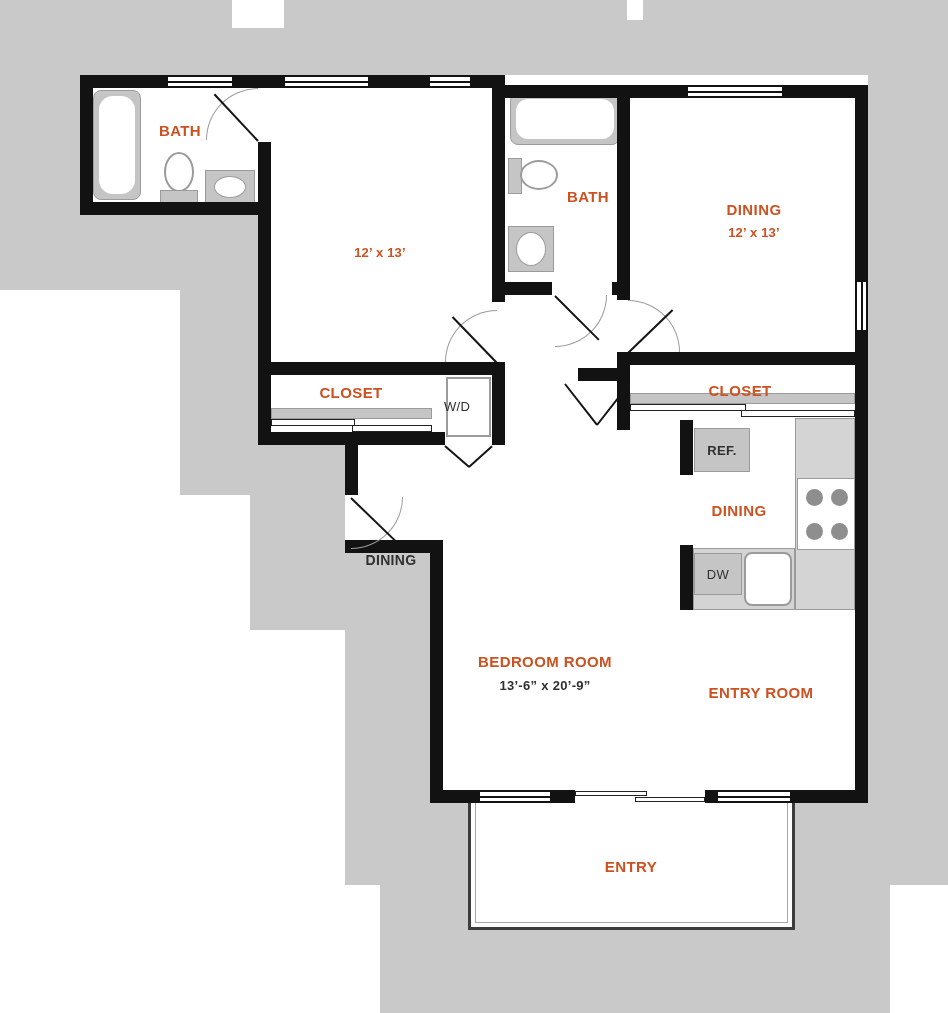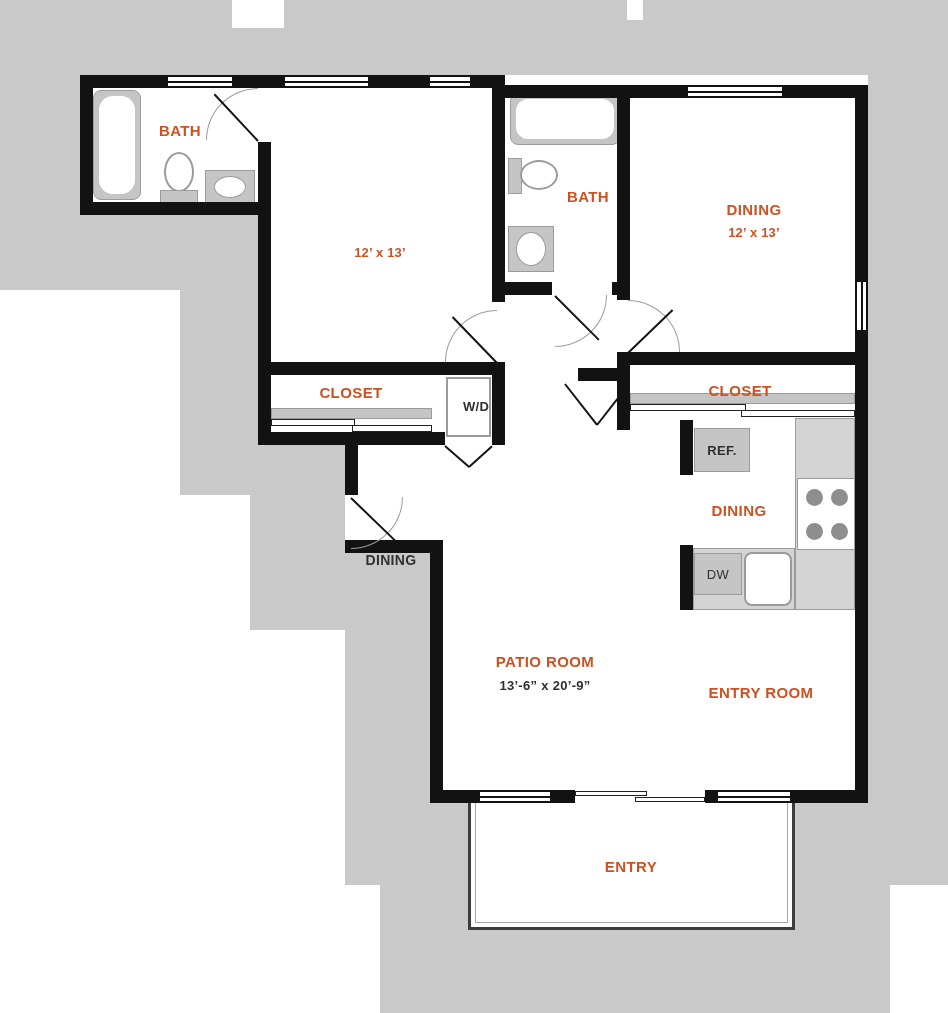--- a/index.html
+++ b/index.html
@@ -170,22 +170,22 @@
   <div class="leaf" style="left:597px;top:424px;width:52px;transform:rotate(-52deg)"></div>
 
   <div class="lbl" style="left:180px;top:130px">BATH</div>
   <div class="lbl dims" style="left:380px;top:252px">12’ x 13’</div>
   <div class="lbl" style="left:588px;top:196px">BATH</div>
   <div class="lbl" style="left:754px;top:209px">DINING</div>
   <div class="lbl dims" style="left:754px;top:232px">12’ x 13’</div>
   <div class="lbl" style="left:351px;top:392px">CLOSET</div>
   <div class="lbl" style="left:740px;top:390px">CLOSET</div>
   <div class="lbl" style="left:739px;top:510px">DINING</div>
-  <div class="lbl" style="left:545px;top:661px">PATIO ROOM</div>
+  <div class="lbl" style="left:545px;top:661px">BEDROOM ROOM</div>
   <div class="lbl dark" style="left:545px;top:685px;font-weight:bold">13’-6” x 20’-9”</div>
   <div class="lbl" style="left:761px;top:692px">ENTRY ROOM</div>
   <div class="lbl" style="left:631px;top:866px">ENTRY</div>
   <div class="lbl dark" style="left:391px;top:560px;font-weight:bold;font-size:14px">DINING</div>
-  <div class="lbl dark" style="left:476px;top:406px;font-weight:bold">W/D</div>
+  <div class="lbl dark" style="left:457px;top:406px;font-weight:normal">W/D</div>
   <div class="lbl dark" style="left:722px;top:450px;font-weight:bold">REF.</div>
   <div class="lbl dark" style="left:718px;top:574px;font-weight:normal">DW</div>
 
 </div>
 
 </body></html>

